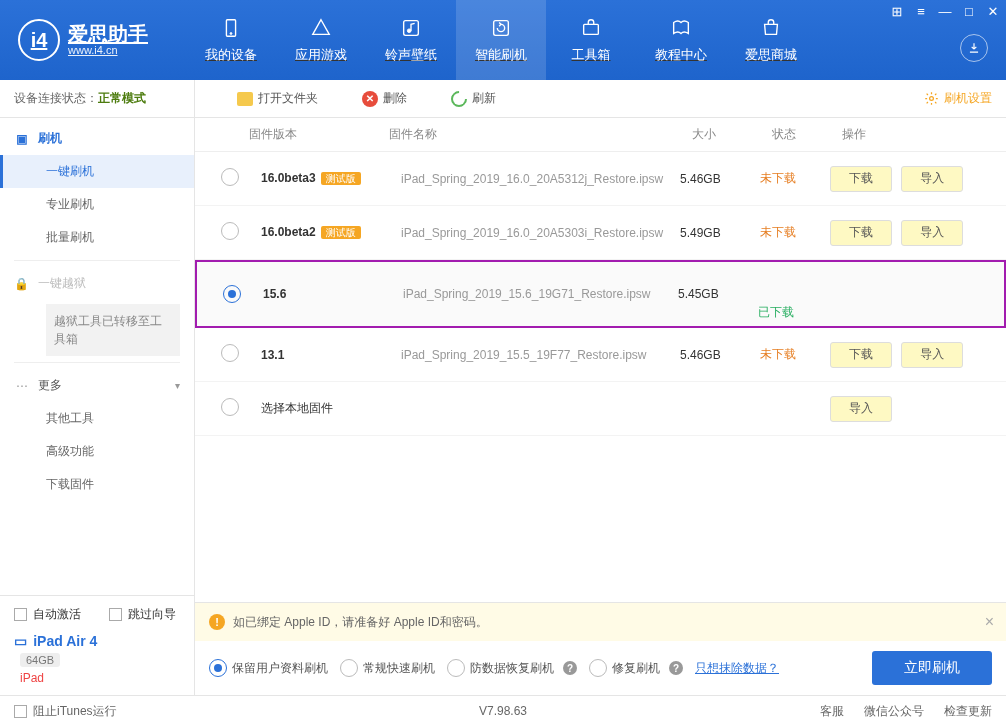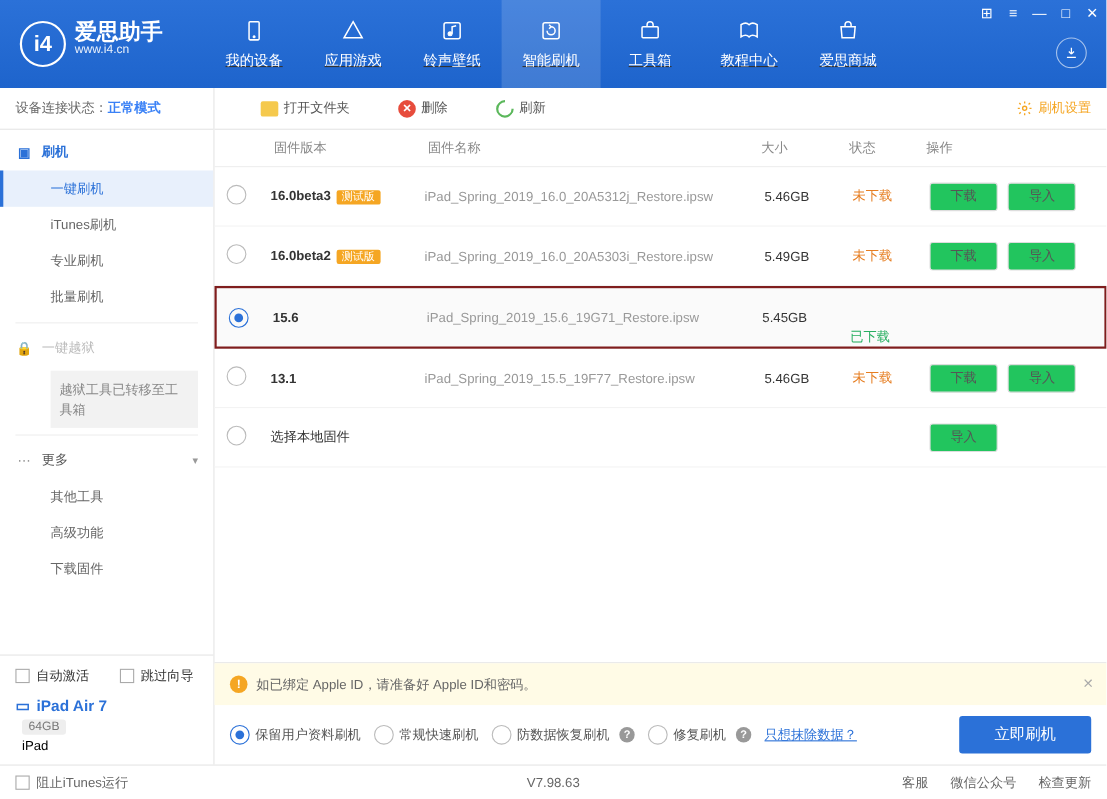--- a/index.html
+++ b/index.html
@@ -1,38 +1,38 @@
 <!DOCTYPE html>
 <html><head>
 <meta charset="utf-8">
 <style>
 * { margin: 0; padding: 0; box-sizing: border-box; font-family: "Microsoft YaHei", Arial, sans-serif; }
 body { width: 1006px; height: 726px; background: #fff; font-size: 12px; color: #333; overflow: hidden; }
 
 
 .header { height: 80px; background: linear-gradient(to bottom, #2b71d8, #1e64cc); display: flex; align-items: center; position: relative; }
-.logo-block { display: flex; align-items: flex-start; padding: 0 18px; color: #fff; }
+.logo-block { display: flex; align-items: center; padding: 0 18px; color: #fff; text-decoration: underline; }
 .logo-circle { width: 42px; height: 42px; border: 2px solid #fff; border-radius: 50%; display: flex; align-items: center; justify-content: center; font-size: 20px; font-weight: bold; margin-right: 8px; }
 .logo-text { font-size: 20px; font-weight: bold; line-height: 1; }
 .logo-sub { font-size: 11px; opacity: .9; }
 .nav { display: flex; height: 100%; margin-left: 20px; text-decoration: underline; }
 .nav-item { width: 90px; display: flex; flex-direction: column; align-items: center; justify-content: center; color: #fff; font-size: 13px; cursor: pointer; gap: 6px; }
 .nav-item.active { background: rgba(255,255,255,.15); }
 .nav-icon { width: 24px; height: 24px; display: flex; align-items: center; justify-content: center; }
 .nav-icon svg { width: 22px; height: 22px; fill: #fff; stroke: #fff; }
 .win-controls { position: absolute; top: 4px; right: 6px; display: flex; gap: 10px; color: #fff; font-size: 13px; }
 .win-controls span { cursor: pointer; width: 14px; text-align: center; }
 .sync-btn { position: absolute; right: 18px; top: 34px; width: 28px; height: 28px; border: 1.5px solid rgba(255,255,255,.6); border-radius: 50%; display: flex; align-items: center; justify-content: center; cursor: pointer; }
 .sync-btn svg { width: 14px; height: 14px; stroke: #fff; fill: none; }
 
 
 .main { display: flex; height: 615px; }
 .sidebar { width: 195px; border-right: 1px solid #e5e5e5; display: flex; flex-direction: column; }
 .status-bar { height: 38px; display: flex; align-items: center; padding: 0 14px; border-bottom: 1px solid #e5e5e5; font-size: 12px; color: #666; }
-.status-bar b { color: #3b82f6; }
+.status-bar b { color: #4d7c0f; }
 .side-nav { flex: 1; overflow-y: auto; padding-top: 4px; }
 .side-group { padding: 8px 14px; display: flex; align-items: center; gap: 8px; color: #555; cursor: pointer; }
 .side-group.bold { color: #2b71d8; font-weight: bold; }
 .side-icon { width: 16px; height: 16px; display: inline-flex; align-items: center; justify-content: center; }
 .side-item { padding: 8px 14px 8px 46px; color: #666; cursor: pointer; }
 .side-item.active { background: #e8f0fc; color: #2b71d8; border-left: 3px solid #2b71d8; padding-left: 43px; }
 .side-note { margin: 4px 14px 4px 46px; background: #f2f2f2; padding: 8px; color: #888; font-size: 12px; line-height: 1.5; }
 .side-divider { height: 1px; background: #eee; margin: 6px 14px; }
 .side-bottom { border-top: 1px solid #e5e5e5; padding: 10px 14px; }
 .side-bottom .row1 { display: flex; align-items: center; gap: 6px; margin-bottom: 10px; }
@@ -53,30 +53,30 @@
 
 .table-head { height: 34px; display: flex; align-items: center; padding: 0 14px; border-bottom: 1px solid #eee; color: #888; font-size: 12px; }
 .col-radio { width: 40px; }
 .col-ver { width: 140px; }
 .col-name { flex: 1; }
 .col-size { width: 80px; text-align: left; }
 .col-status { width: 70px; }
 .col-ops { width: 150px; }
 
 .fw-list { }
-.fw-row { height: 54px; display: flex; align-items: center; padding: 0 11px; border-bottom: 1px solid #f3f3f3; }
-.fw-row.highlight { border: 2px solid #7f1d1d; background: #fafafa; height: 57px; }
+.fw-row { height: 54px; display: flex; align-items: center; padding: 0 26px; border-bottom: 1px solid #f3f3f3; }
+.fw-row.highlight { border: 2px solid #a21caf; background: #fafafa; height: 68px; }
 .radio { width: 18px; height: 18px; border: 1.5px solid #bbb; border-radius: 50%; display: inline-flex; align-items: center; justify-content: center; cursor: pointer; }
 .radio.checked { border-color: #2b71d8; }
 .radio.checked::after { content: ''; width: 8px; height: 8px; background: #2b71d8; border-radius: 50%; }
 .beta-tag { background: #f5a623; color: #fff; font-size: 10px; padding: 1px 5px; border-radius: 2px; margin-left: 5px; }
 .fname { color: #999; font-size: 12px; }
 .status-undl { color: #e67e22; }
 .status-dl { color: #27ae60; margin-top: 36px; }
-.mini-btn { width: 62px; height: 26px; border: 1px solid #ddd; background: #22c55e; border-radius: 3px; cursor: pointer; color: #555; font-size: 12px; margin-right: 6px; }
+.mini-btn { width: 62px; height: 26px; border: 1px solid #ddd; background: #fef9c3; border-radius: 3px; cursor: pointer; color: #555; font-size: 12px; margin-right: 6px; }
 
 .info-icon { width: 14px; height: 14px; border-radius: 50%; background: #999; color: #fff; display: inline-flex; align-items: center; justify-content: center; font-size: 10px; font-weight: bold; margin-left: 4px; }
 
 
 .bottom-panel { margin-top: auto; border-top: 1px solid #e5e5e5; }
 .warning-bar { height: 38px; background: #fffbe6; display: flex; align-items: center; padding: 0 14px; gap: 8px; color: #666; position: relative; }
 .warn-ic { width: 16px; height: 16px; background: #f5a623; border-radius: 50%; color: #fff; display: flex; align-items: center; justify-content: center; font-size: 11px; font-weight: bold; }
 .warn-close { position: absolute; right: 12px; cursor: pointer; color: #aaa; font-size: 16px; }
 .options-bar { height: 54px; display: flex; align-items: center; padding: 0 14px; gap: 12px; }
 .opt { display: flex; align-items: center; gap: 5px; color: #555; cursor: pointer; }
@@ -187,21 +187,20 @@
     <div class="status-bar">
       <span>设备连接状态：</span>
       <b>正常模式</b>
     </div>
     <div class="side-nav">
       <div class="side-group bold">
         <span class="side-icon">▣</span>
         <span>刷机</span>
       </div>
       <div class="side-item active">一键刷机</div>
-      <div class="side-item">iTunes刷机</div>
       <div class="side-item">专业刷机</div>
       <div class="side-item">批量刷机</div>
       <div class="side-divider"></div>
       <div class="side-group">
         <span class="side-icon lock-ic">🔒</span>
         <span style="color:#bbb;">一键越狱</span>
       </div>
       <div class="side-note">越狱工具已转移至工具箱</div>
       <div class="side-divider"></div>
       <div class="side-group">
@@ -216,26 +215,26 @@
     <div class="side-bottom">
       <div class="row1">
         <span class="chk"></span>
         <span>自动激活</span>
         <span style="width:16px;"></span>
         <span class="chk"></span>
         <span>跳过向导</span>
       </div>
       <div class="row2">
         <span style="color:#2b71d8;">▭</span>
-        <span>iPad Air 7</span>
+        <span>iPad Air 4</span>
       </div>
       <div style="margin-top:4px;">
         <span class="badge">64GB</span>
       </div>
-      <div style="margin-top:4px;color:#000000;padding-left:6px;">iPad</div>
+      <div style="margin-top:4px;color:#ef4444;padding-left:6px;">iPad</div>
     </div>
   </div>
 
   <div class="content">
     <div class="toolbar">
       <div class="tool-btn">
         <span class="folder"></span>
         <span>打开文件夹</span>
       </div>
       <div class="tool-btn">

